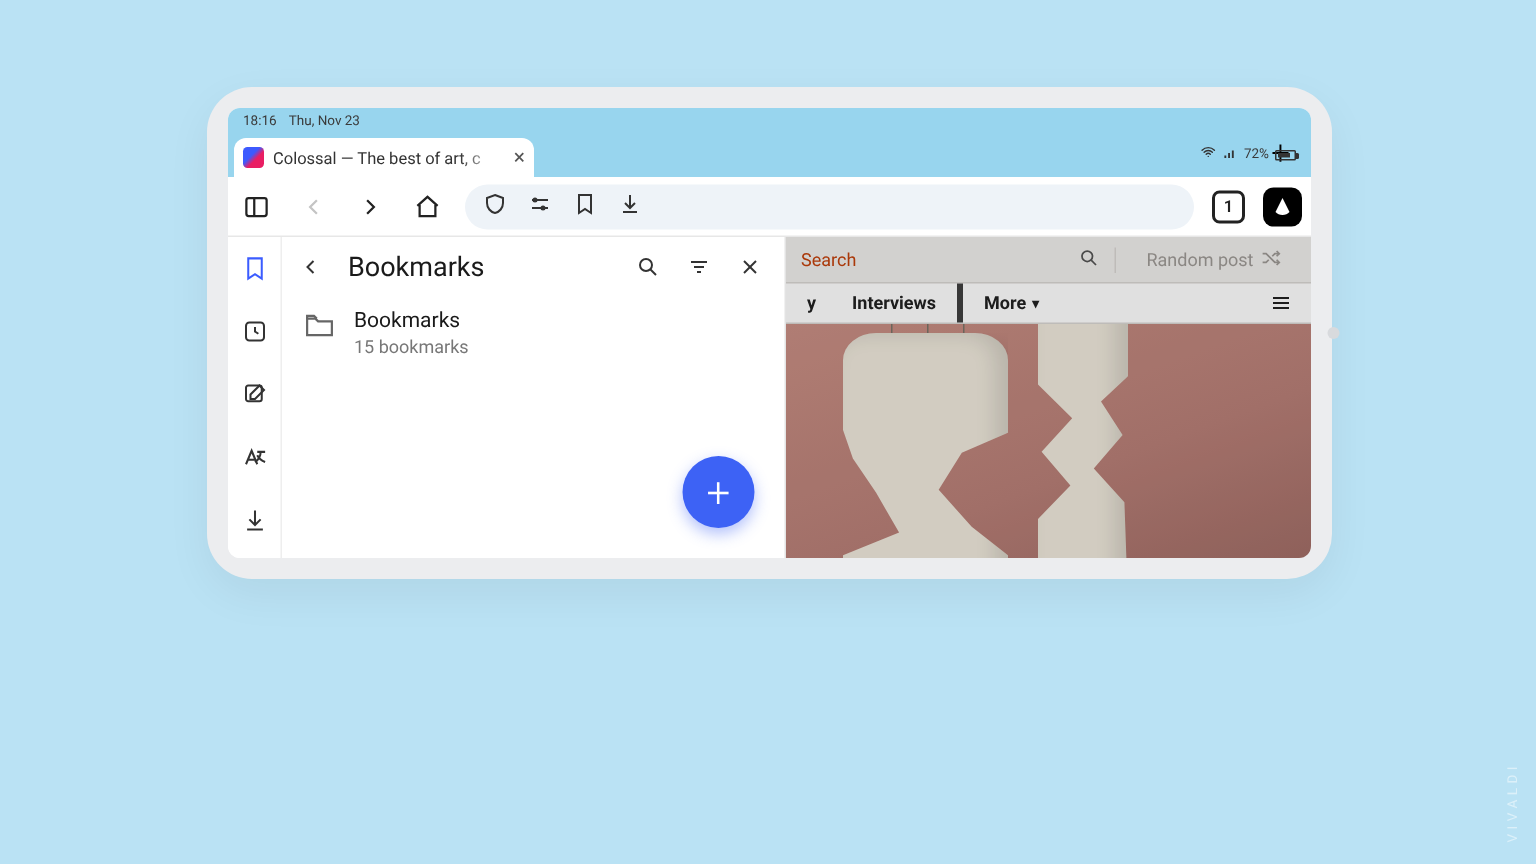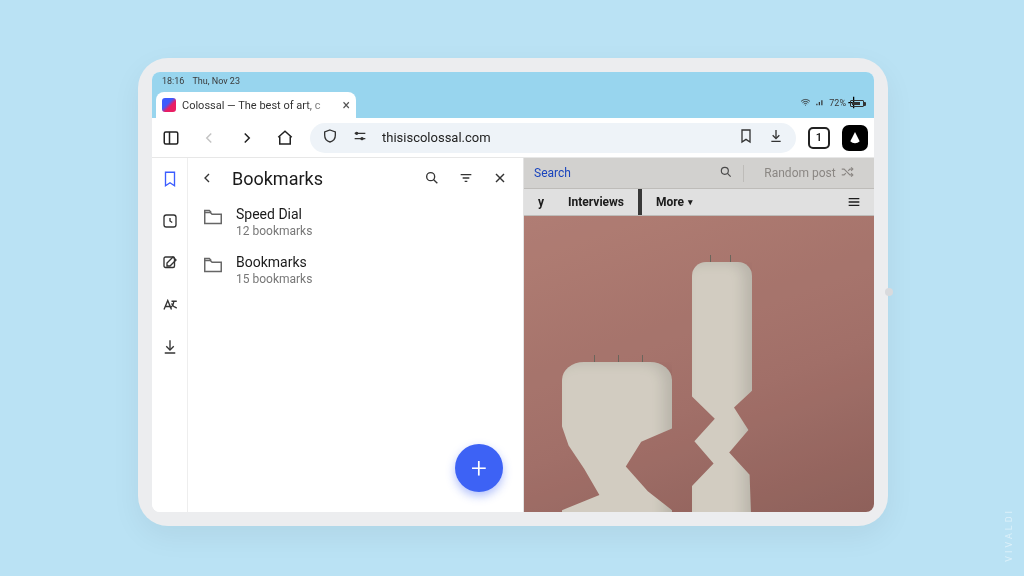--- a/index.html
+++ b/index.html
@@ -3,21 +3,21 @@
 <meta charset="utf-8">
 <style>
   * { box-sizing: border-box; margin: 0; padding: 0; }
   html, body { width: 1024px; height: 576px; font-family: -apple-system, Segoe UI, Roboto, Arial, sans-serif; }
   body { background: #bae2f4; position: relative; overflow: hidden; }
 
   
   .tablet {
     position: absolute;
     left: 138px; top: 58px;
-    width: 750px; height: 468px;
+    width: 750px; height: 328px;
     background: #ecedef;
     border-radius: 30px;
     box-shadow: 0 10px 30px rgba(0,0,0,0.06);
   }
   .screen {
     position: absolute;
     left: 14px; right: 14px; top: 14px; bottom: 14px;
     background: #fff;
     border-radius: 8px;
     overflow: hidden;
@@ -148,21 +148,21 @@
 
   .content {
     flex:1; position:relative; overflow:hidden;
   }
   .dim-overlay { position:absolute; inset:0; background:rgba(0,0,0,0.12);}
   .site-head {
     position:absolute; top:0; left:0; right:0; height:30px;
     background:#f0eeec;
     display:flex; align-items:center;
   }
-  .searchbox { flex:1; display:flex;align-items:center;justify-content:space-between;padding:0 10px;font-size:12px;color:#1d4ed8;border-right:1px solid #d9d6d3;}
+  .searchbox { flex:1; display:flex;align-items:center;justify-content:space-between;padding:0 10px;font-size:12px;color:#c2410c;border-right:1px solid #d9d6d3;}
   .randompost{ width:130px; text-align:center; font-size:12px;color:#9e9a96;display:flex;align-items:center;justify-content:center;gap:4px;}
   .site-nav {
     position:absolute; top:30px; left:0; right:0; height:28px;
     background:#fff; border-top:1px solid #d9d6d3; border-bottom:1px solid #d9d6d3;
     display:flex; align-items:center;
   }
   .navcell{ height:100%;display:flex;align-items:center;justify-content:center;padding:0 14px;font-size:12px;font-weight:700;color:#222;border-right:4px solid #404040;}
   .navcell.partial{border:none;padding-right:10px;}
   .hamb{width:40px;display:flex;align-items:center;justify-content:center;}
   .hamb svg{width:16px;height:16px;stroke:#222;stroke-width:2;fill:none;}
@@ -266,21 +266,20 @@
             </svg>
         </span>
         <span>
           <svg viewBox="0 0 24 24">
               <circle cx="7" cy="8" r="1.5"></circle>
               <line x1="4" y1="8" x2="20" y2="8"></line>
               <circle cx="15" cy="16" r="1.5"></circle>
               <line x1="4" y1="16" x2="20" y2="16"></line>
             </svg>
         </span>
-        <span class="url">thisiscolossal.com</span>
         <span>
           <svg viewBox="0 0 24 24">
               <path d="M6 3h12v18l-6-4-6 4z"></path>
             </svg>
         </span>
         <span>
           <svg viewBox="0 0 24 24">
               <path d="M12 3v12"></path>
               <polyline points="7 11 12 16 17 11"></polyline>
               <line x1="5" y1="20" x2="19" y2="20"></line>
@@ -354,32 +353,20 @@
               </svg>
           </div>
           <div class="pico">
             <svg viewBox="0 0 24 24">
                 <line x1="6" y1="6" x2="18" y2="18"></line>
                 <line x1="18" y1="6" x2="6" y2="18"></line>
               </svg>
           </div>
         </div>
 
-        <div class="folder-item">
-          <span class="folder-icon">
-            <svg viewBox="0 0 24 24">
-                <path d="M3 7h6l2 2h10v10H3z"></path>
-                <path d="M3 7V5h5l2 2"></path>
-              </svg>
-          </span>
-          <div class="folder-text">
-            <div class="name">Speed Dial</div>
-            <div class="count">12 bookmarks</div>
-          </div>
-        </div>
         <div class="folder-item">
           <span class="folder-icon">
             <svg viewBox="0 0 24 24">
                 <path d="M3 7h6l2 2h10v10H3z"></path>
                 <path d="M3 7V5h5l2 2"></path>
               </svg>
           </span>
           <div class="folder-text">
             <div class="name">Bookmarks</div>
             <div class="count">15 bookmarks</div>

